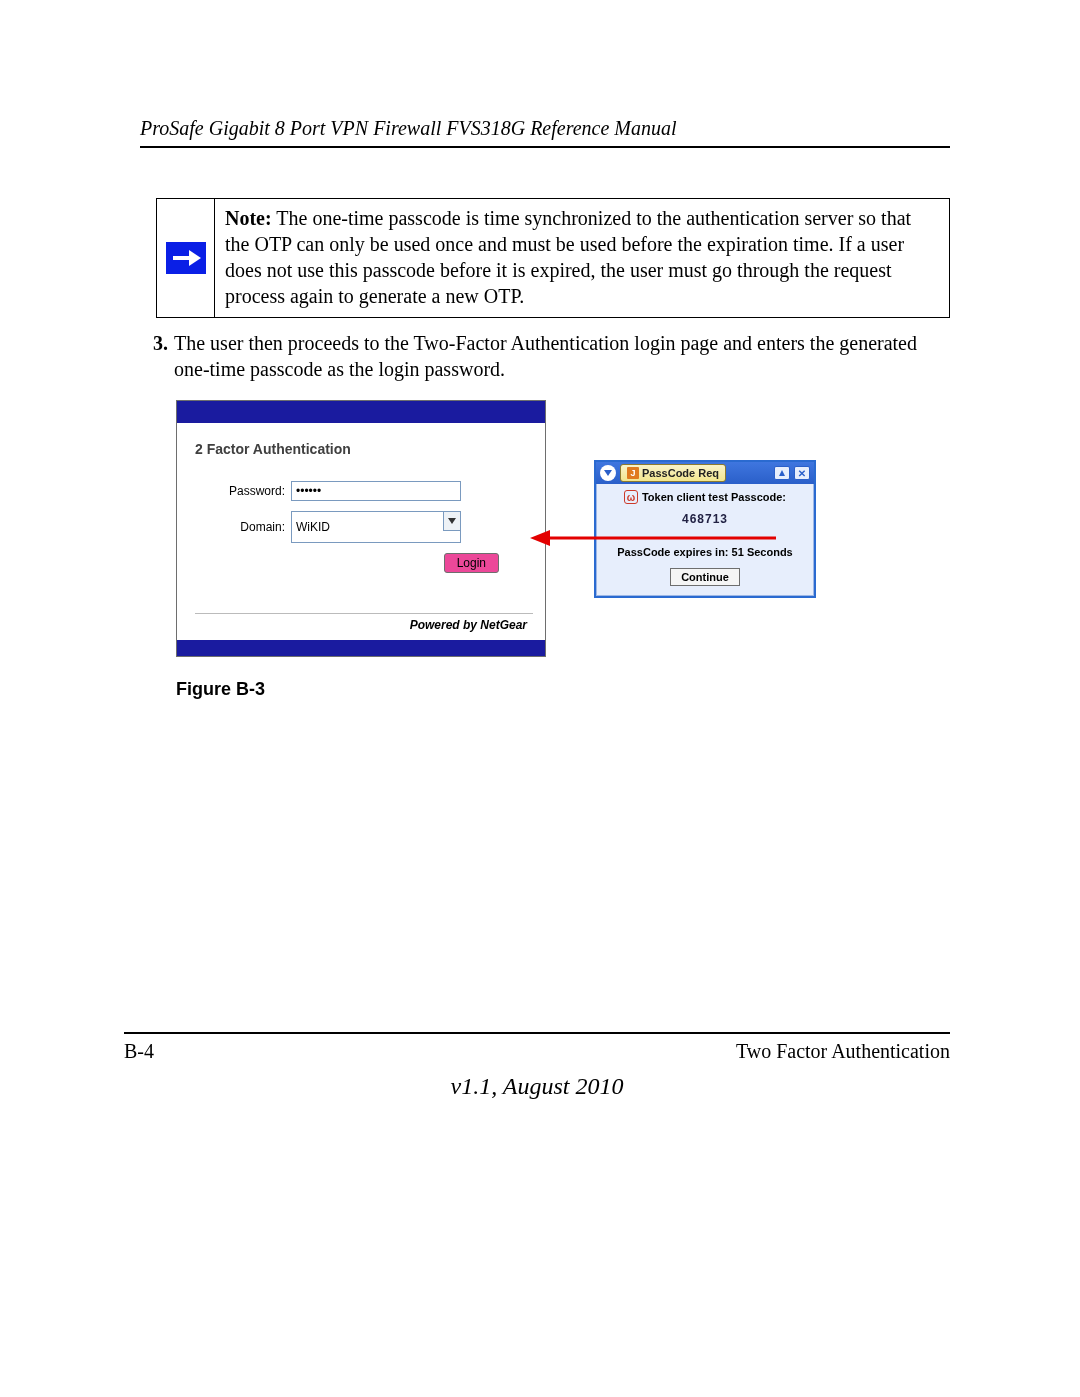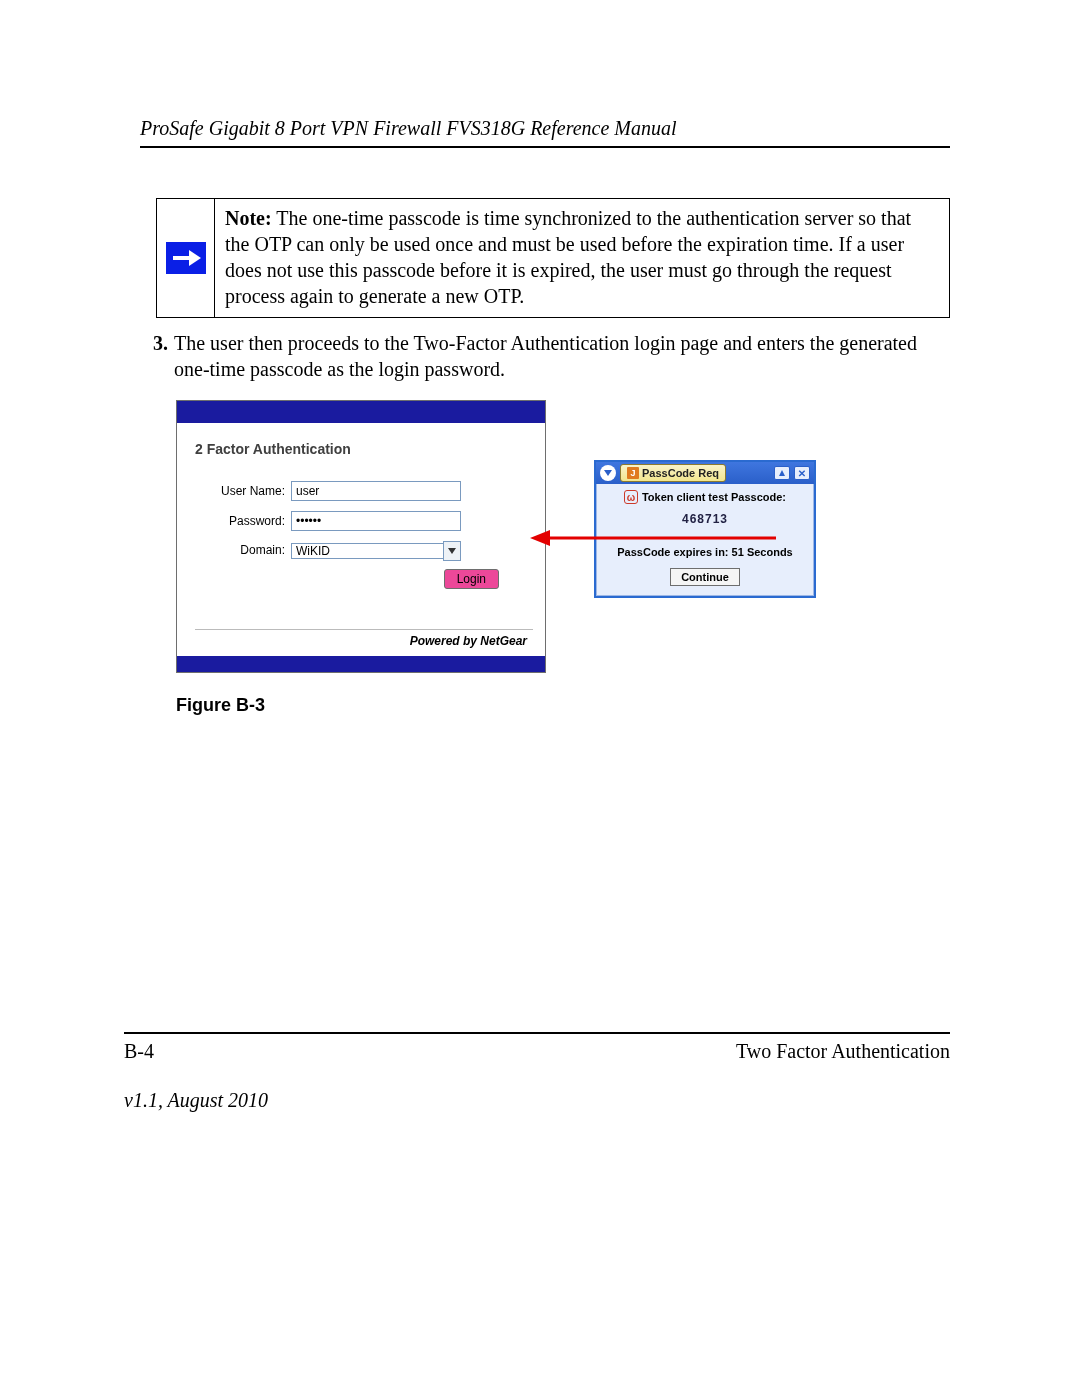--- a/index.html
+++ b/index.html
@@ -84,21 +84,21 @@
   .login-inner { padding: 18px 12px 4px 18px; }
   .login-title { font-weight: bold; color: #404040; font-size: 14px; margin-bottom: 24px; }
   .form-row { display:flex; align-items:center; margin-bottom:10px; }
   .form-label { width: 96px; text-align: right; font-size: 12px; padding-right: 6px; }
   .txt {
     border: 1px solid #7a9abf; height: 20px; font-size: 12px; padding: 0 4px;
     width: 170px; background:#fff; font-family: Arial, Helvetica, sans-serif;
   }
   .sel-wrap { position: relative; width: 170px; }
   .sel {
-    border: 1px solid #7a9abf; height: 16px; width: 170px; font-size:12px; padding:0 4px; background:#fff;
+    border: 1px solid #7a9abf; height: 32px; width: 170px; font-size:12px; padding:0 4px; background:#fff;
     font-family: Arial, Helvetica, sans-serif; appearance:none;
   }
   .sel-btn {
     position:absolute; right:0; top:0; width:18px; height:20px;
     border:1px solid #7a9abf; background:#eef2f6;
     display:flex; align-items:center; justify-content:center; font-size:10px;
   }
   .login-btn-row { text-align:right; padding-right: 34px; margin-top:6px; margin-bottom: 40px; }
   .login-btn {
     border:1px solid #6e6e6e; border-radius:3px; background:#ec4899;
@@ -154,21 +154,21 @@
     border:1px solid #6e6e6e; background:#f5f5f5; font-size:11px; font-weight:bold;
     padding:2px 10px; cursor:pointer;
   }
   .fig-caption { font-weight:bold; font-size:18px; font-family:Arial,Helvetica,sans-serif; margin-top:22px; margin-left:36px; }
   
   .footer {
     position:absolute; left:124px; right:130px; top: 1032px;
   }
   .footer-rule { border:none; border-top:2px solid #000; margin:0 0 6px 0; }
   .footer-row { display:flex; justify-content:space-between; font-size:20px; }
-  .footer-version { font-style:italic; font-size:20px; margin-top:26px; }
+  .footer-version { text-align:center; font-style:italic; font-size:24px; margin-top:10px; }
 </style>
 </head>
 <body>
 
 <div class="page">
   <div class="header-title">ProSafe Gigabit 8 Port VPN Firewall FVS318G Reference Manual</div>
   <hr class="header-rule">
 
   <div class="note-row">
     <div class="note-icon-cell">
@@ -190,24 +190,20 @@
     <div class="step-body">The user then proceeds to the Two-Factor Authentication login page and enters the generated one-time passcode as the login password.</div>
   </div>
 
   <div class="figure-area">
 
     <div class="login-panel">
       <div class="login-bar-top"></div>
       <div class="login-inner">
         <div class="login-title">2 Factor Authentication</div>
 
-        <div class="form-row">
-          <div class="form-label">User Name:</div>
-          <input class="txt" type="text" value="user" style="">
-        </div>
         <div class="form-row">
           <div class="form-label">Password:</div>
           <input class="txt" type="text" value="••••••" style="">
         </div>
         <div class="form-row">
           <div class="form-label">Domain:</div>
           <div class="sel-wrap">
             <input class="sel" type="text" value="WiKID" style="">
             <div class="sel-btn">
               <svg width="8" height="6" viewBox="0 0 8 6">

